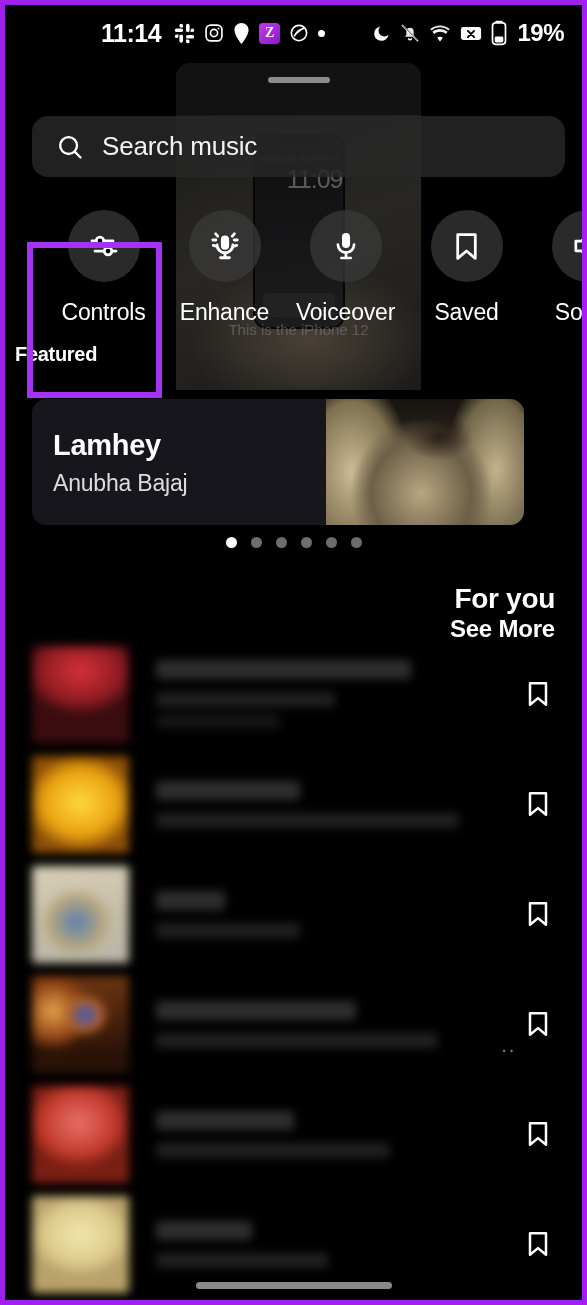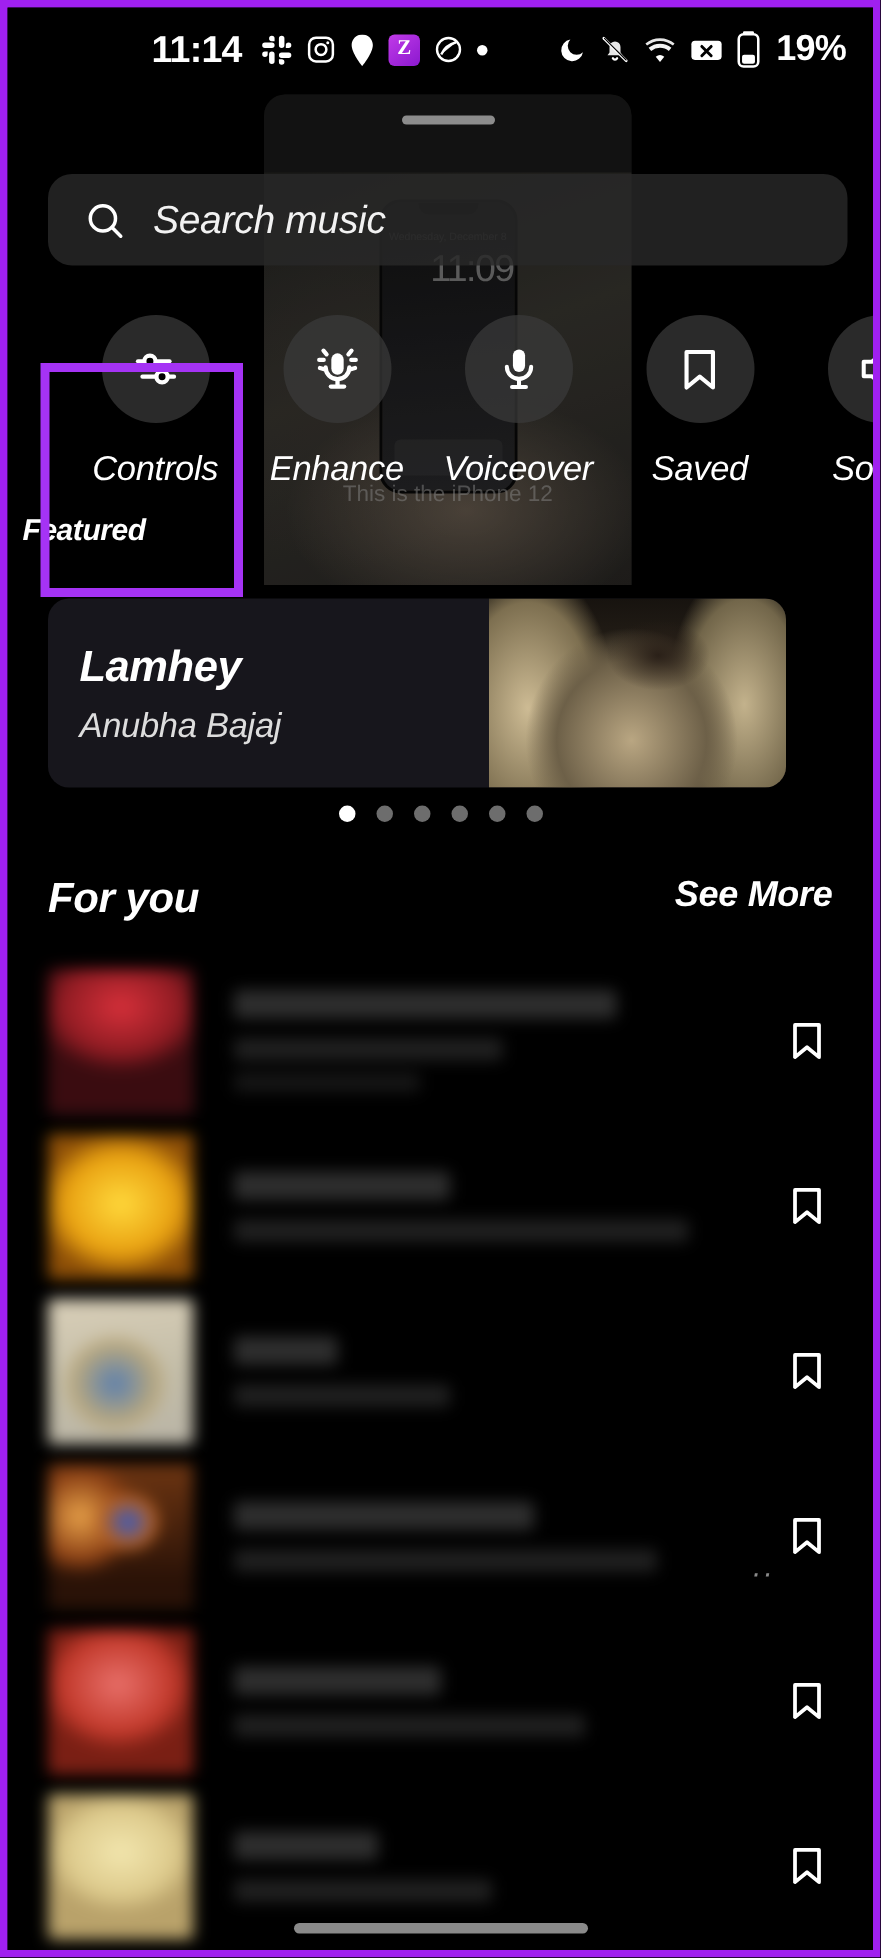--- a/index.html
+++ b/index.html
@@ -159,21 +159,20 @@
   #video-dim {
     position: absolute; inset: 0;
     background: rgba(0,0,0,.30);
   }
 
   
   #sheet {
     position: absolute;
     top: 56px; left: 0; right: 0; bottom: 0;
     z-index: 10;
-    font-style: italic;
   }
 
   
   #search-bar {
     position: absolute;
     top: 55px; left: 27px;
     width: 533px; height: 61px;
     background: rgba(40,40,40,.82);
     border-radius: 16px;
     display: flex;
@@ -284,22 +283,23 @@
     gap: 14px;
   }
   .pdot { width: 11px; height: 11px; border-radius: 50%; background: #6d6d6d; }
   .pdot.active { background: #fff; }
 
   
   #foryou-header {
     position: absolute;
     top: 522px; left: 27px; right: 27px;
     display: flex;
-    align-items: flex-start;
+    align-items: flex-end;
     justify-content: space-between;
+    flex-direction: column;
   }
   #foryou-title {
     font-size: 28px;
     font-weight: bold;
     color: #fff;
     letter-spacing: -0.3px;
   }
   #see-more {
     font-size: 24px;
     font-weight: bold;

